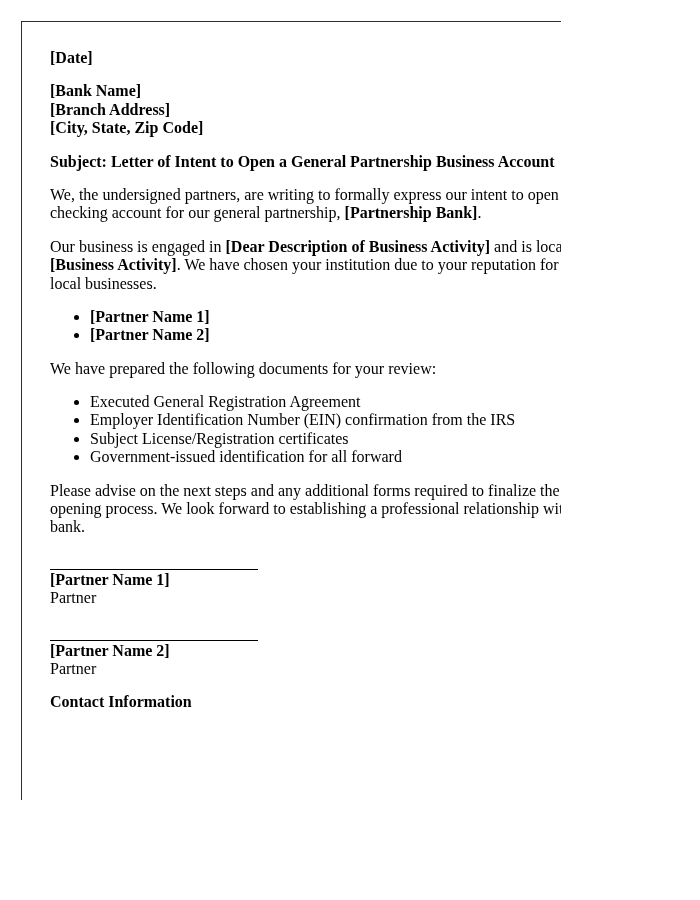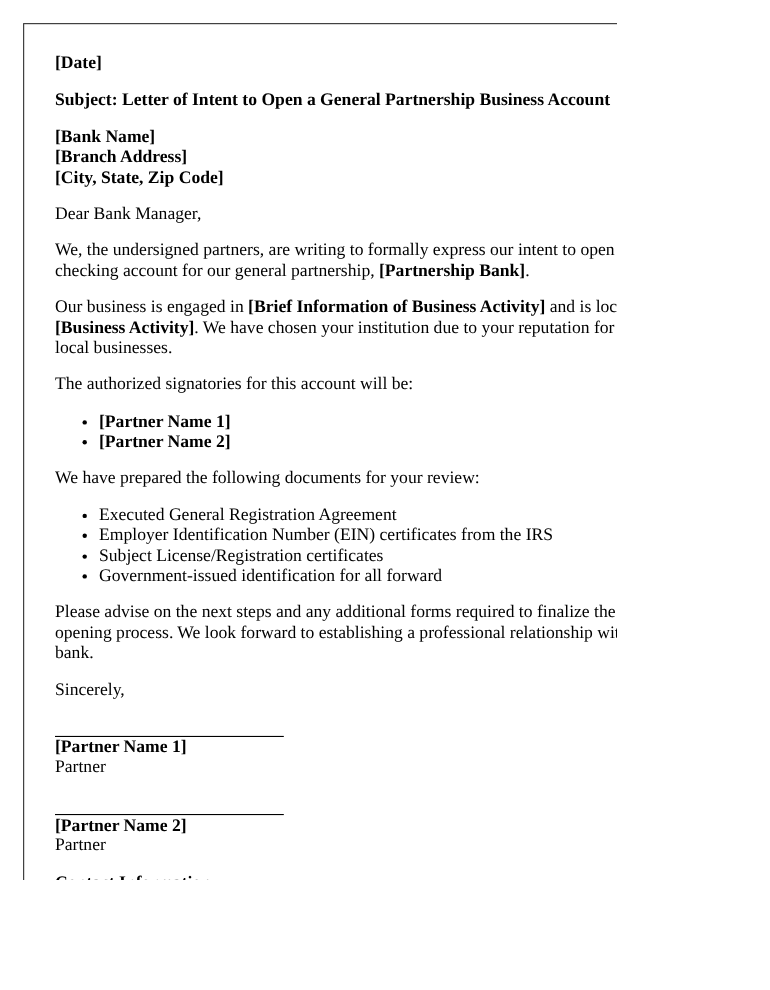--- a/index.html
+++ b/index.html
@@ -63,53 +63,50 @@
   }
 </style>
 </head>
 <body>
 
 <div class="clip-viewport">
   <div class="page">
 
     <p class="bold">[Date]</p>
 
-    <p class="bold">Subject: Letter of Intent to Open a General Partnership Business Account</p>
-
     <p class="bold">
       <span>[Bank Name]</span><br>
       <span>[Branch Address]</span><br>
       <span>[City, State, Zip Code]</span>
     </p>
 
-    <p>Dear Bank Manager,</p>
+    <p class="bold">Subject: Letter of Intent to Open a General Partnership Business Account</p>
+
 
     <p>We, the undersigned partners, are writing to formally express our intent to open a business checking account for our general partnership, <b>[Partnership Bank]</b>.</p>
 
-    <p>Our business is engaged in <b>[Brief Information of Business Activity]</b> and is located at <b>[Business Activity]</b>. We have chosen your institution due to your reputation for supporting local businesses.</p>
+    <p>Our business is engaged in <b>[Dear Description of Business Activity]</b> and is located at <b>[Business Activity]</b>. We have chosen your institution due to your reputation for supporting local businesses.</p>
 
-    <p>The authorized signatories for this account will be:</p>
 
     <ul class="doc-list">
       <li class="bold">[Partner Name 1]</li>
       <li class="bold">[Partner Name 2]</li>
     </ul>
 
     <p>We have prepared the following documents for your review:</p>
 
     <ul class="doc-list">
       <li>Executed General Registration Agreement</li>
-      <li>Employer Identification Number (EIN) certificates from the IRS</li>
+      <li>Employer Identification Number (EIN) confirmation from the IRS</li>
       <li>Subject License/Registration certificates</li>
       <li>Government-issued identification for all forward</li>
     </ul>
 
     <p>Please advise on the next steps and any additional forms required to finalize the account opening process. We look forward to establishing a professional relationship with your bank.</p>
 
-    <p>Sincerely,</p>
 
     <div class="sig-block">
       <div class="sig-line"></div>
       <div class="sig-name">[Partner Name 1]</div>
       <div class="sig-title">Partner</div>
     </div>
 
     <div class="sig-block">
       <div class="sig-line"></div>
       <div class="sig-name">[Partner Name 2]</div>

